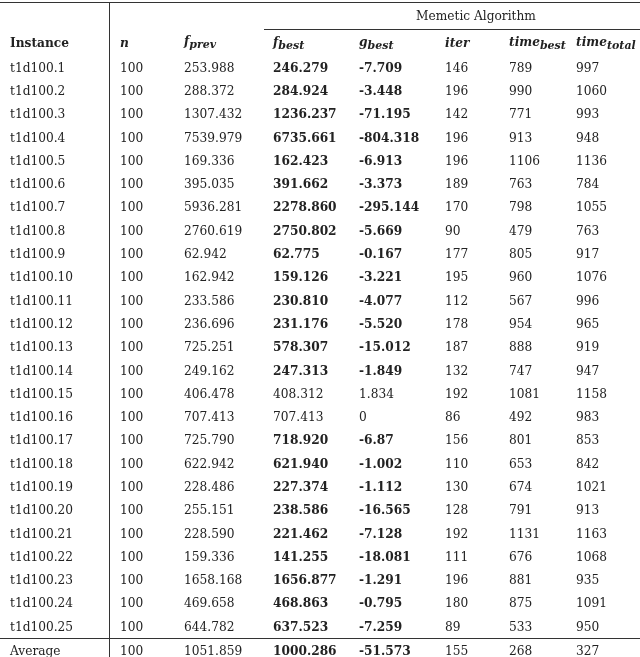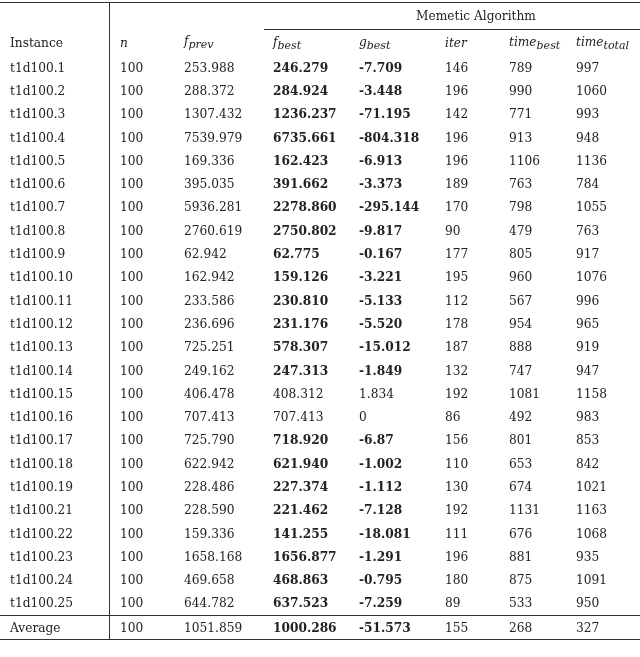--- a/index.html
+++ b/index.html
@@ -3,21 +3,21 @@
 <meta charset="utf-8">
 <style>
   html, body { margin: 0; padding: 0; background: #ffffff; }
   body { width: 640px; height: 657px; overflow: hidden; font-family: "DejaVu Serif", "Liberation Serif", serif; color: #222; }
   .wrap { position: relative; width: 640px; height: 657px; }
   table { border-collapse: collapse; position: absolute; left: 0; top: 2px; width: 640px; font-size: 12.2px; }
   td, th { padding: 0; font-weight: normal; text-align: left; white-space: nowrap; }
   .topline { border-top: 1.5px solid #333; }
   .vsep { border-right: 1.5px solid #333; }
   tr.group th { height: 26px; vertical-align: middle; }
-  tr.head th { height: 26px; vertical-align: middle; }
+  tr.head th { height: 26px; vertical-align: middle; font-weight: bold; }
   tr.body td { height: 23.3px; vertical-align: middle; }
   .ma-line { border-bottom: 1.2px solid #333; }
   .avg td { border-top: 1.2px solid #333; border-bottom: 1.5px solid #333; height: 26px; }
   .c0 { width: 99px; padding-left: 10px; }
   .c1 { width: 52px; padding-left: 10px; }
   .c2 { width: 80px; padding-left: 12px; }
   .c3 { width: 77px; padding-left: 9px; }
   .c4 { width: 77px; padding-left: 9px; }
   .c5 { width: 55px; padding-left: 9px; }
   .c6 { width: 58px; padding-left: 9px; }
@@ -120,21 +120,21 @@
           <td class="c4 b">-295.144</td>
           <td class="c5">170</td>
           <td class="c6">798</td>
           <td class="c7">1055</td>
         </tr>
         <tr class="body">
           <td class="c0 vsep">t1d100.8</td>
           <td class="c1">100</td>
           <td class="c2">2760.619</td>
           <td class="c3 b">2750.802</td>
-          <td class="c4 b">-9.817</td>
+          <td class="c4 b">-5.669</td>
           <td class="c5">90</td>
           <td class="c6">479</td>
           <td class="c7">763</td>
         </tr>
         <tr class="body">
           <td class="c0 vsep">t1d100.9</td>
           <td class="c1">100</td>
           <td class="c2">62.942</td>
           <td class="c3 b">62.775</td>
           <td class="c4 b">-0.167</td>
@@ -150,21 +150,21 @@
           <td class="c4 b">-3.221</td>
           <td class="c5">195</td>
           <td class="c6">960</td>
           <td class="c7">1076</td>
         </tr>
         <tr class="body">
           <td class="c0 vsep">t1d100.11</td>
           <td class="c1">100</td>
           <td class="c2">233.586</td>
           <td class="c3 b">230.810</td>
-          <td class="c4 b">-5.133</td>
+          <td class="c4 b">-4.077</td>
           <td class="c5">112</td>
           <td class="c6">567</td>
           <td class="c7">996</td>
         </tr>
         <tr class="body">
           <td class="c0 vsep">t1d100.12</td>
           <td class="c1">100</td>
           <td class="c2">236.696</td>
           <td class="c3 b">231.176</td>
           <td class="c4 b">-5.520</td>
@@ -236,20 +236,30 @@
           <td class="c0 vsep">t1d100.19</td>
           <td class="c1">100</td>
           <td class="c2">228.486</td>
           <td class="c3 b">227.374</td>
           <td class="c4 b">-1.112</td>
           <td class="c5">130</td>
           <td class="c6">674</td>
           <td class="c7">1021</td>
         </tr>
         <tr class="body">
+          <td class="c0 vsep">t1d100.20</td>
+          <td class="c1">100</td>
+          <td class="c2">255.151</td>
+          <td class="c3 b">238.586</td>
+          <td class="c4 b">-16.565</td>
+          <td class="c5">128</td>
+          <td class="c6">791</td>
+          <td class="c7">913</td>
+        </tr>
+        <tr class="body">
           <td class="c0 vsep">t1d100.21</td>
           <td class="c1">100</td>
           <td class="c2">228.590</td>
           <td class="c3 b">221.462</td>
           <td class="c4 b">-7.128</td>
           <td class="c5">192</td>
           <td class="c6">1131</td>
           <td class="c7">1163</td>
         </tr>
         <tr class="body">

